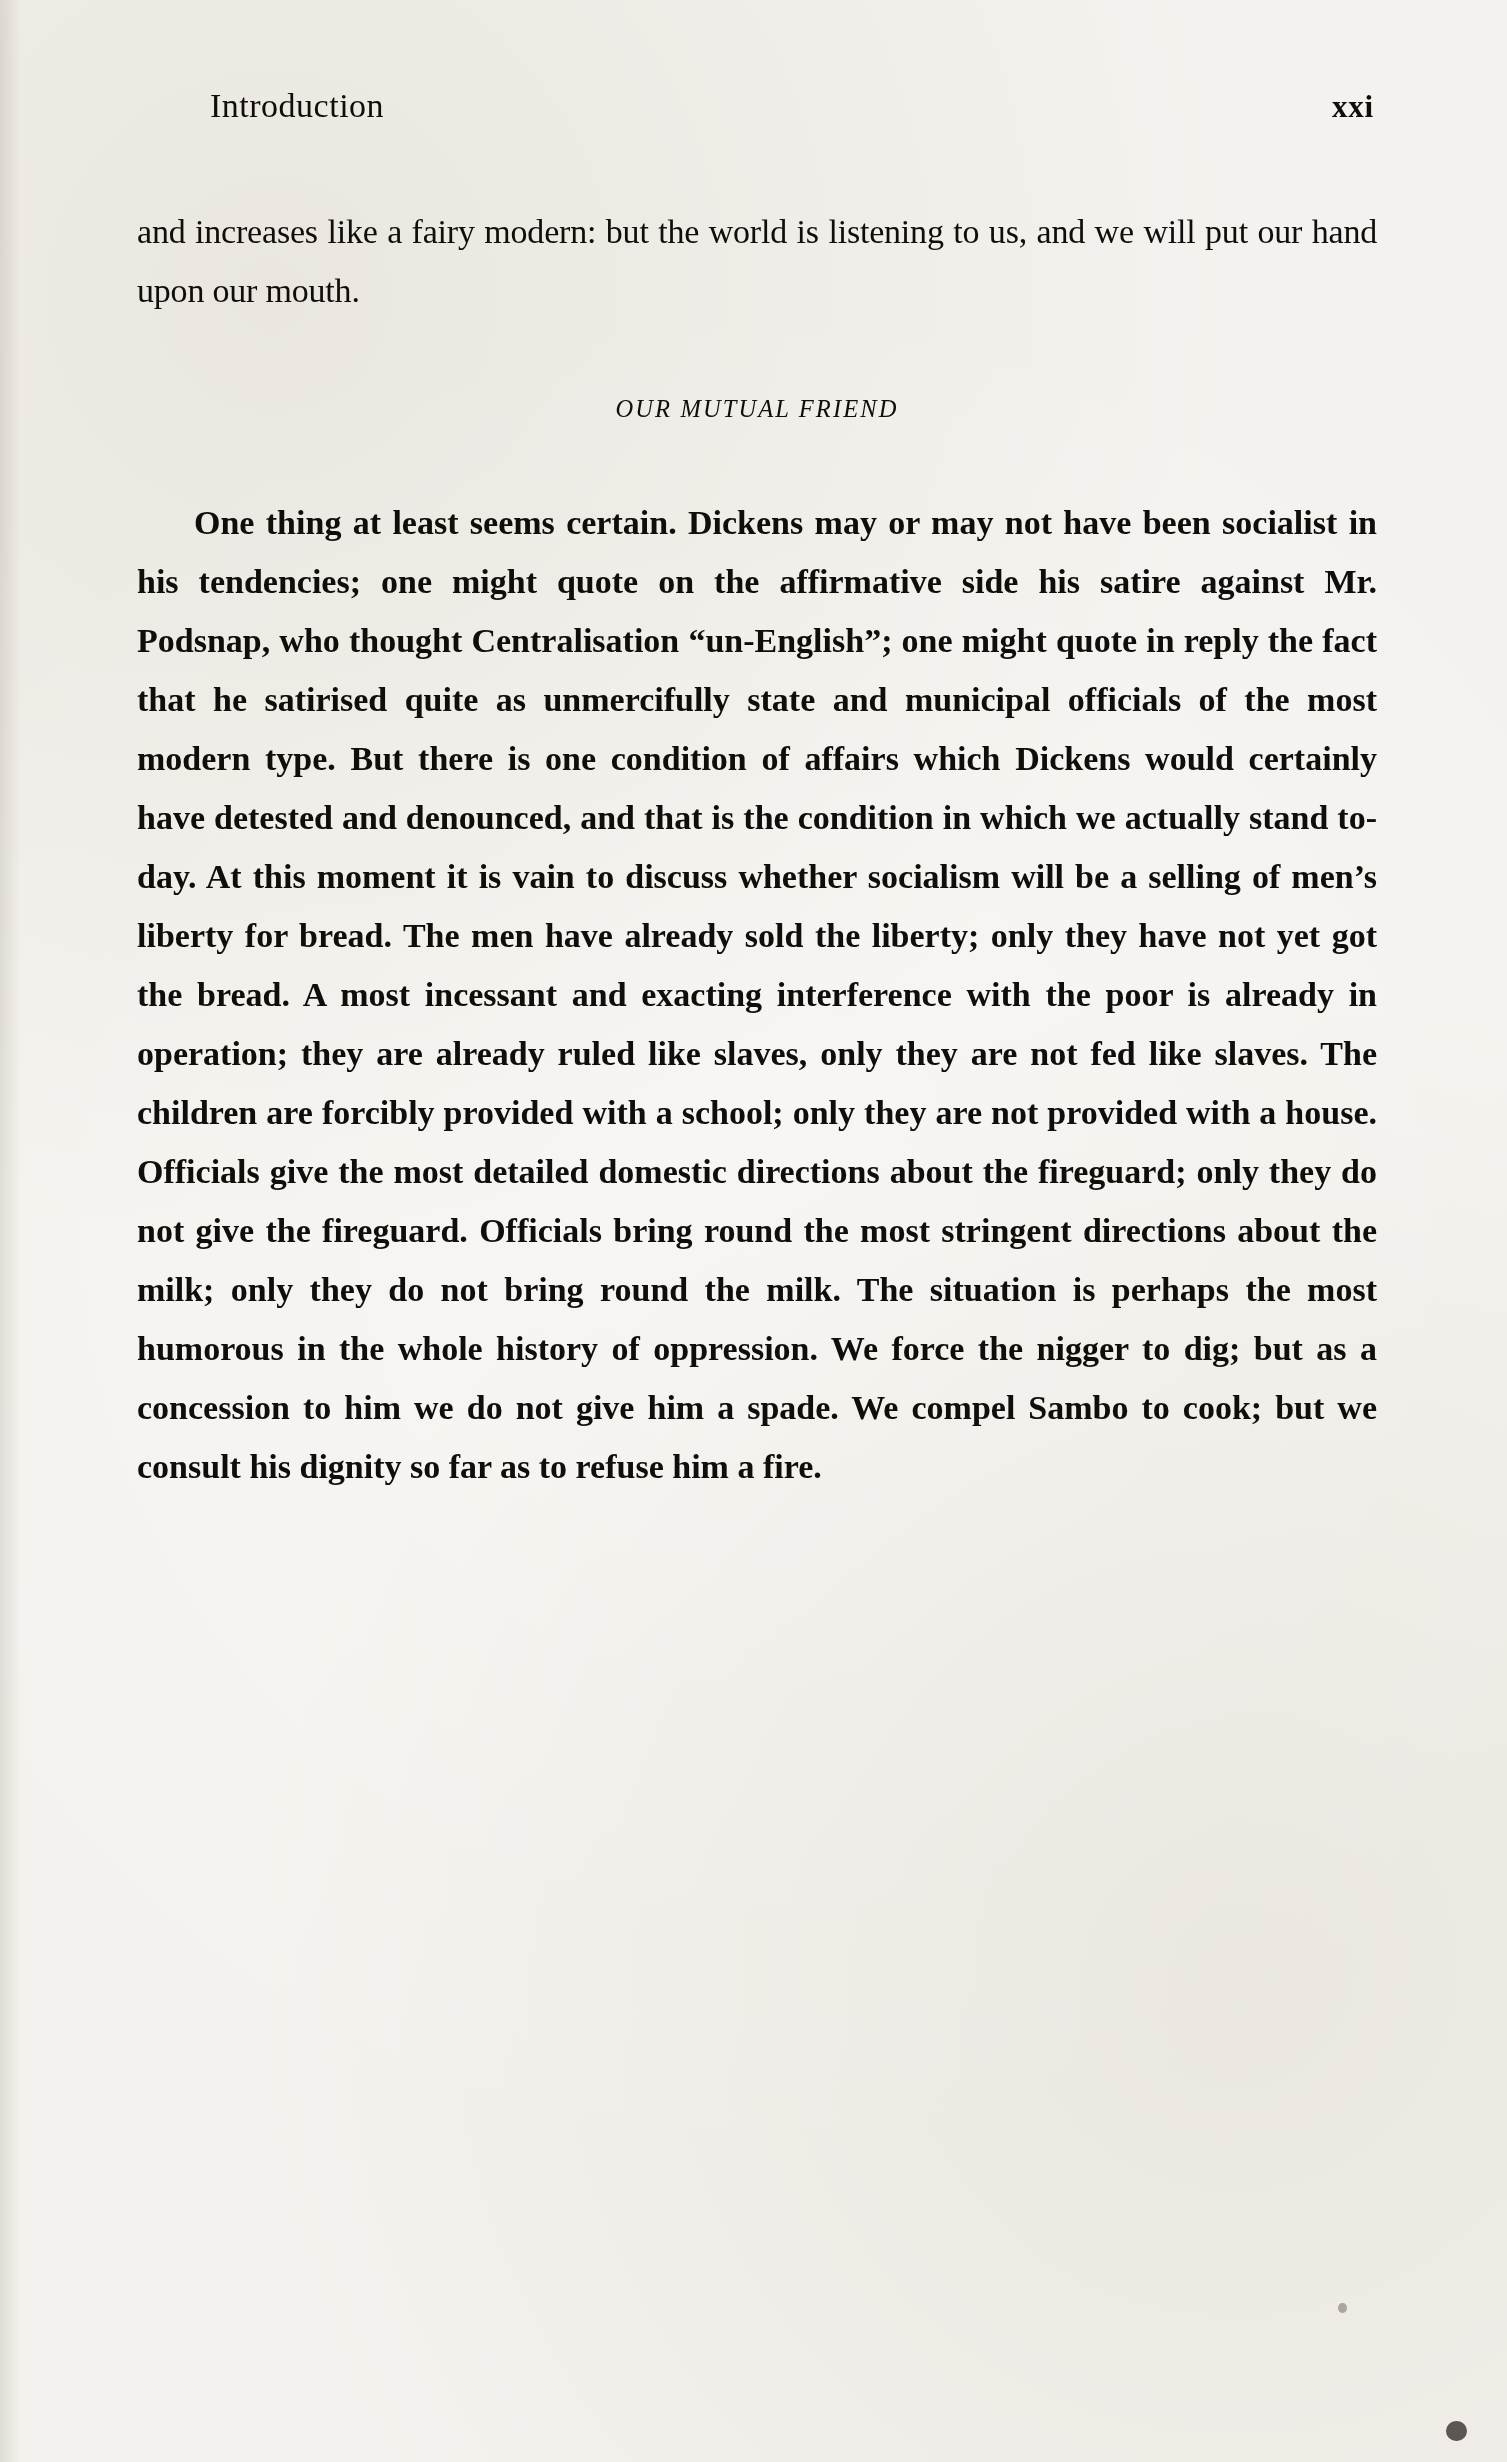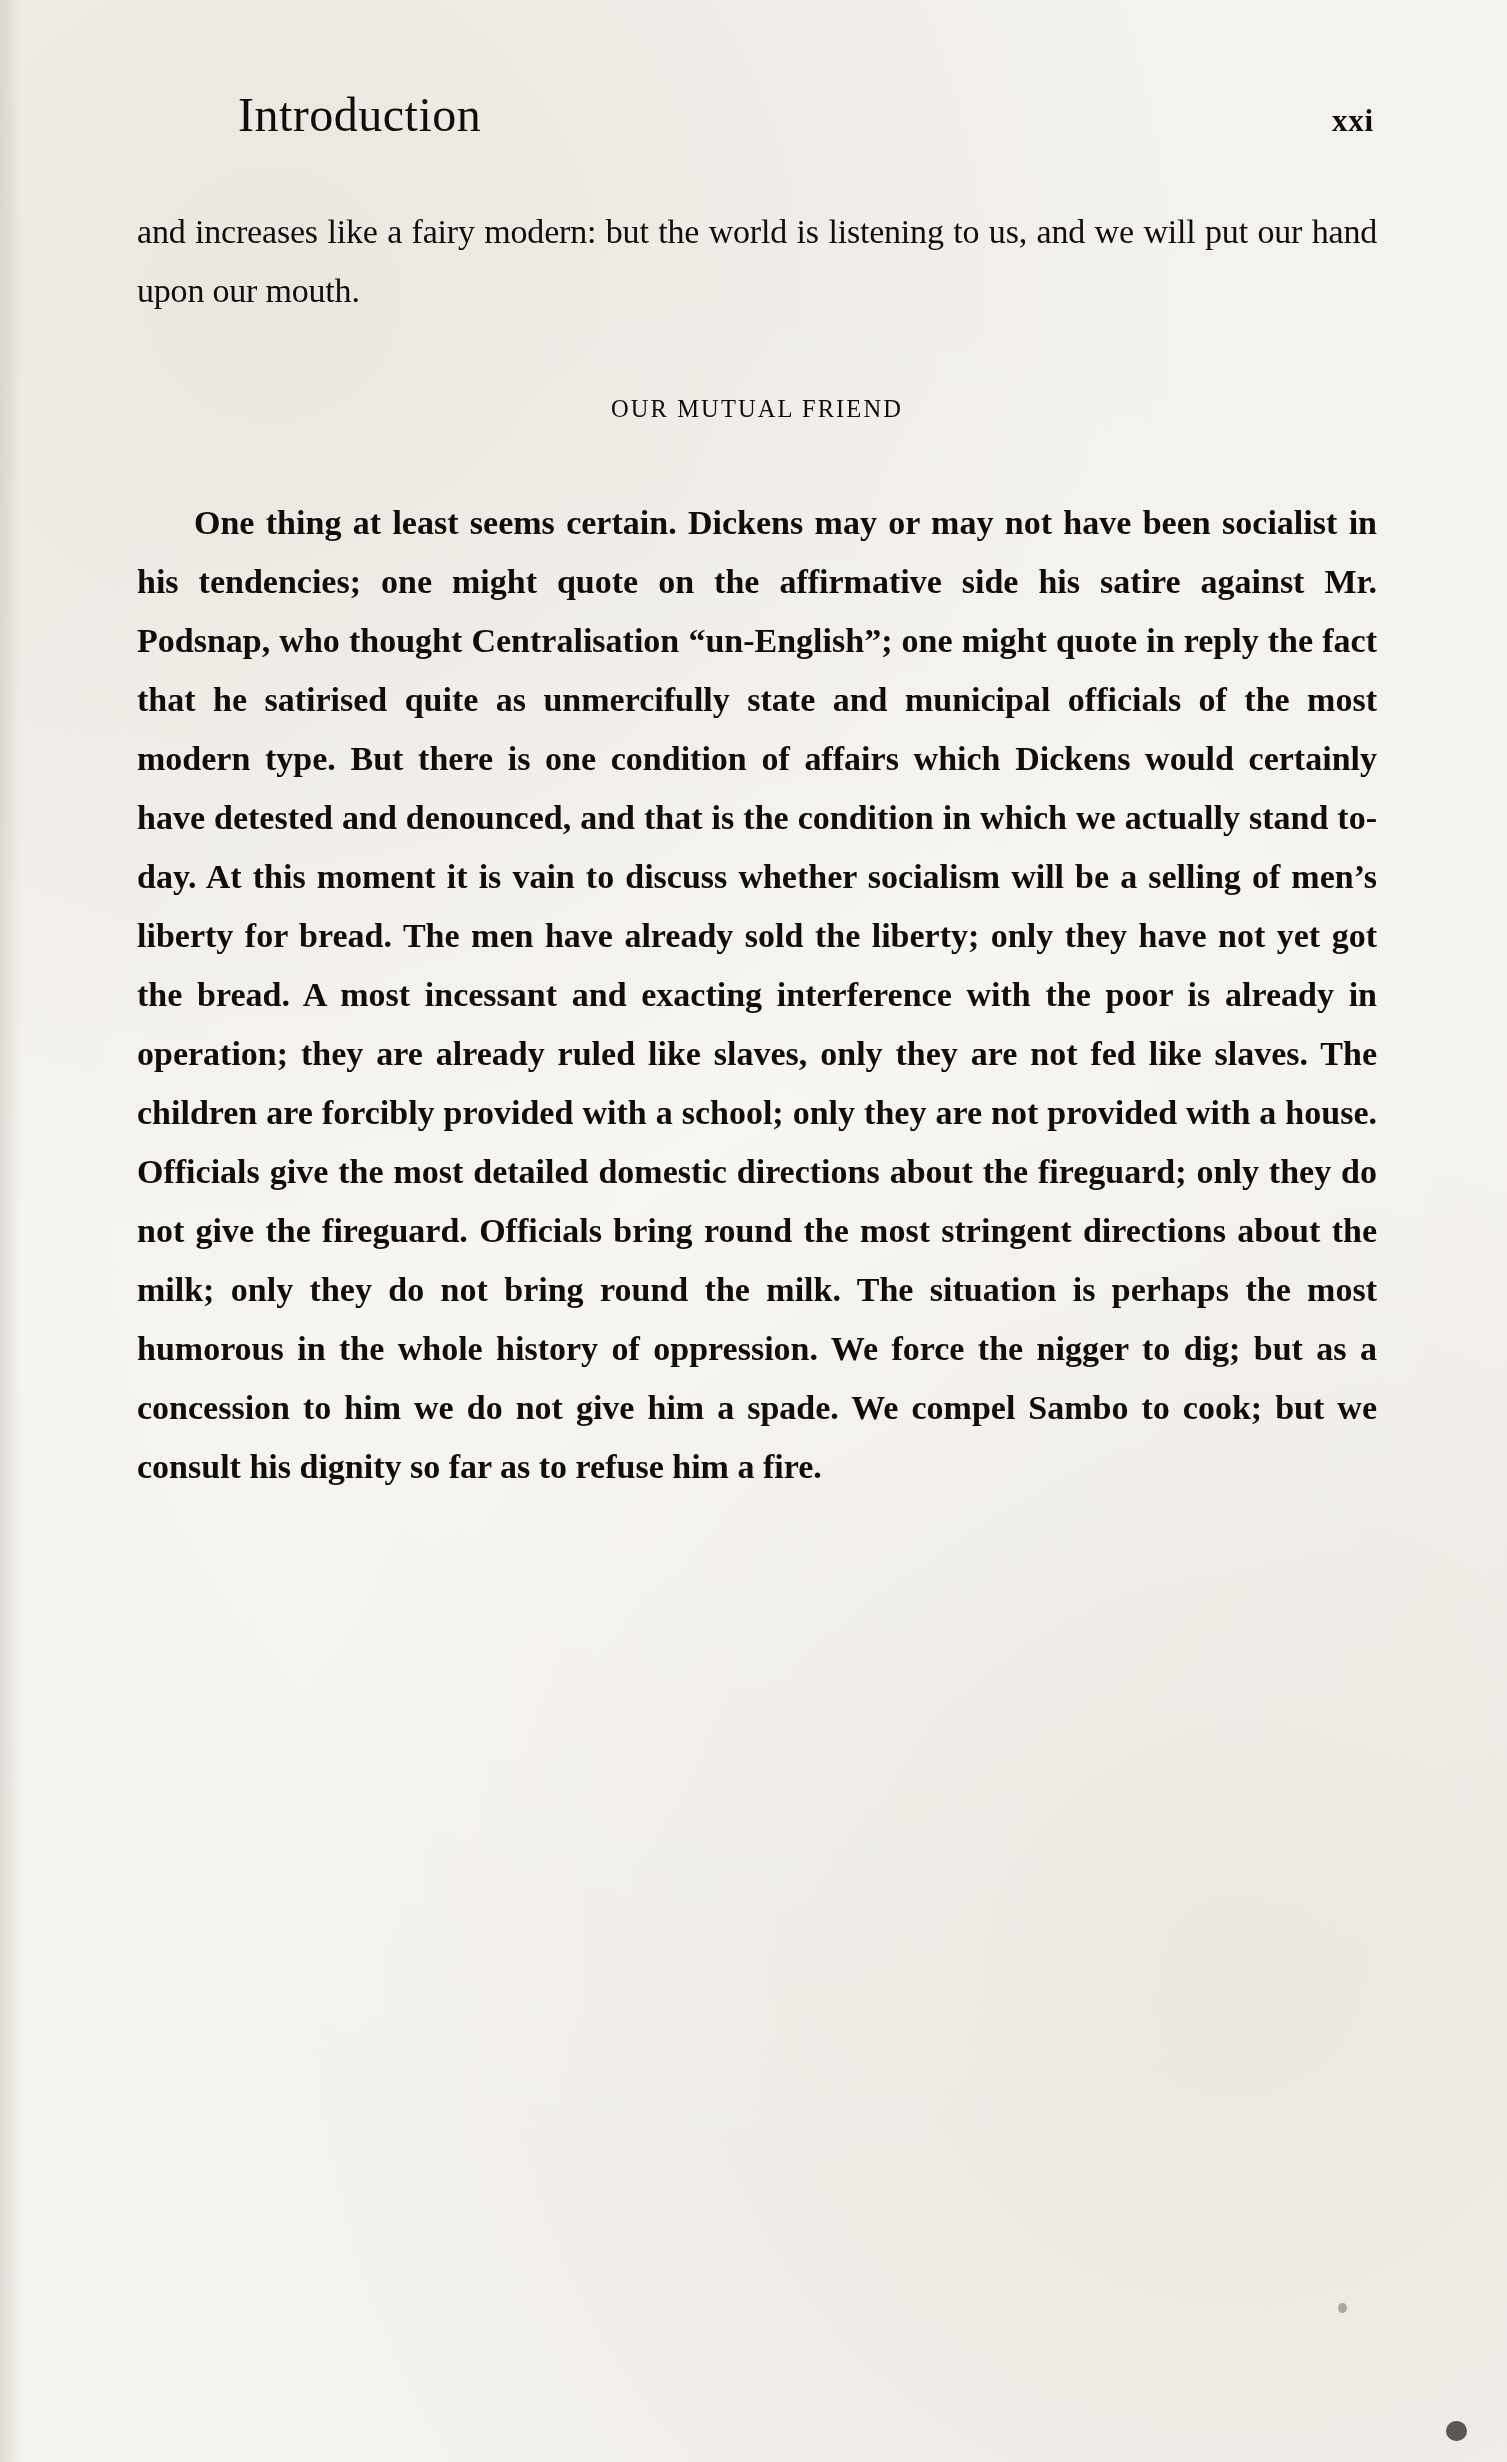--- a/index.html
+++ b/index.html
@@ -37,23 +37,23 @@
   .running-head {
     position: absolute;
     top: 87px;
     left: 134px;
     right: 134px;
     display: flex;
     align-items: baseline;
     justify-content: space-between;
   }
   .running-head .title {
-    font-size: 48px;
+    font-size: 34px;
     letter-spacing: 0.5px;
-    margin-left: 104px;
+    margin-left: 76px;
   }
   .running-head .folio {
     font-size: 31px;
     font-weight: bold;
     letter-spacing: 0.8px;
   }
 
   
   .body-block {
     position: absolute;
@@ -76,20 +76,21 @@
     font-weight: bold;
   }
   .section-head {
     margin: 0;
     padding: 0;
     font-size: 24.5px;
     letter-spacing: 2.1px;
     text-align: center;
     font-variant: small-caps;
     text-transform: uppercase;
+    font-style: italic;
   }
   .gap-before-head { height: 59px; }
   .gap-after-head { height: 55px; }
 
   
   .tight { letter-spacing: -0.2px; }
 
   
   .speck {
     position: absolute;

